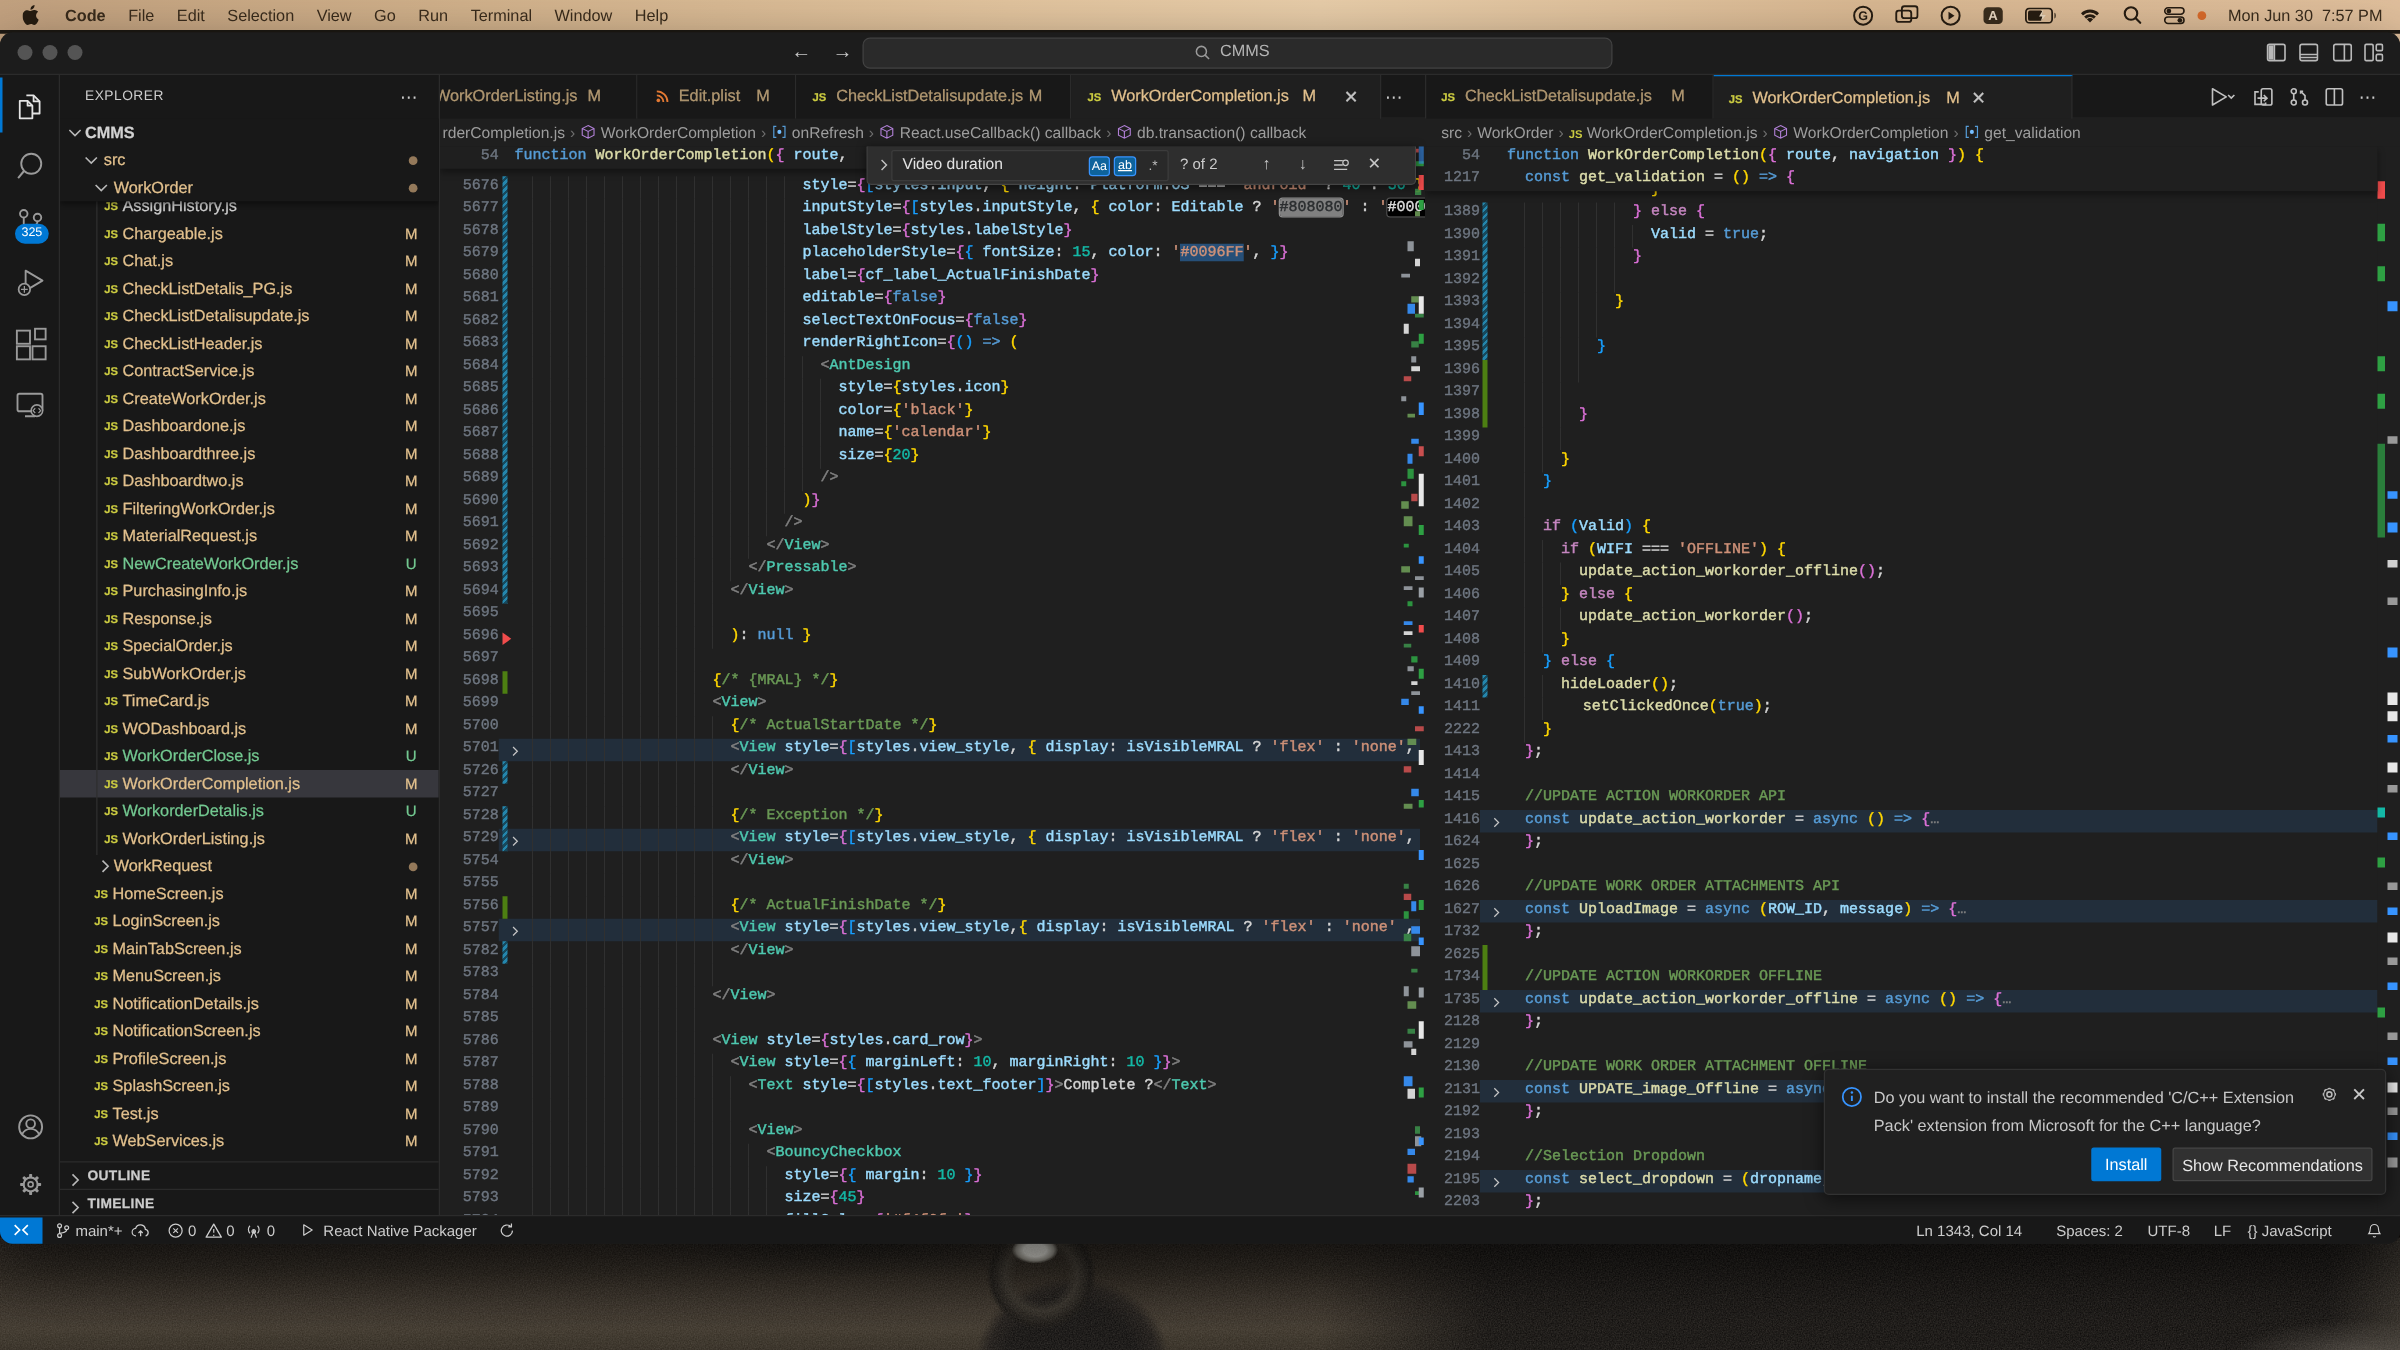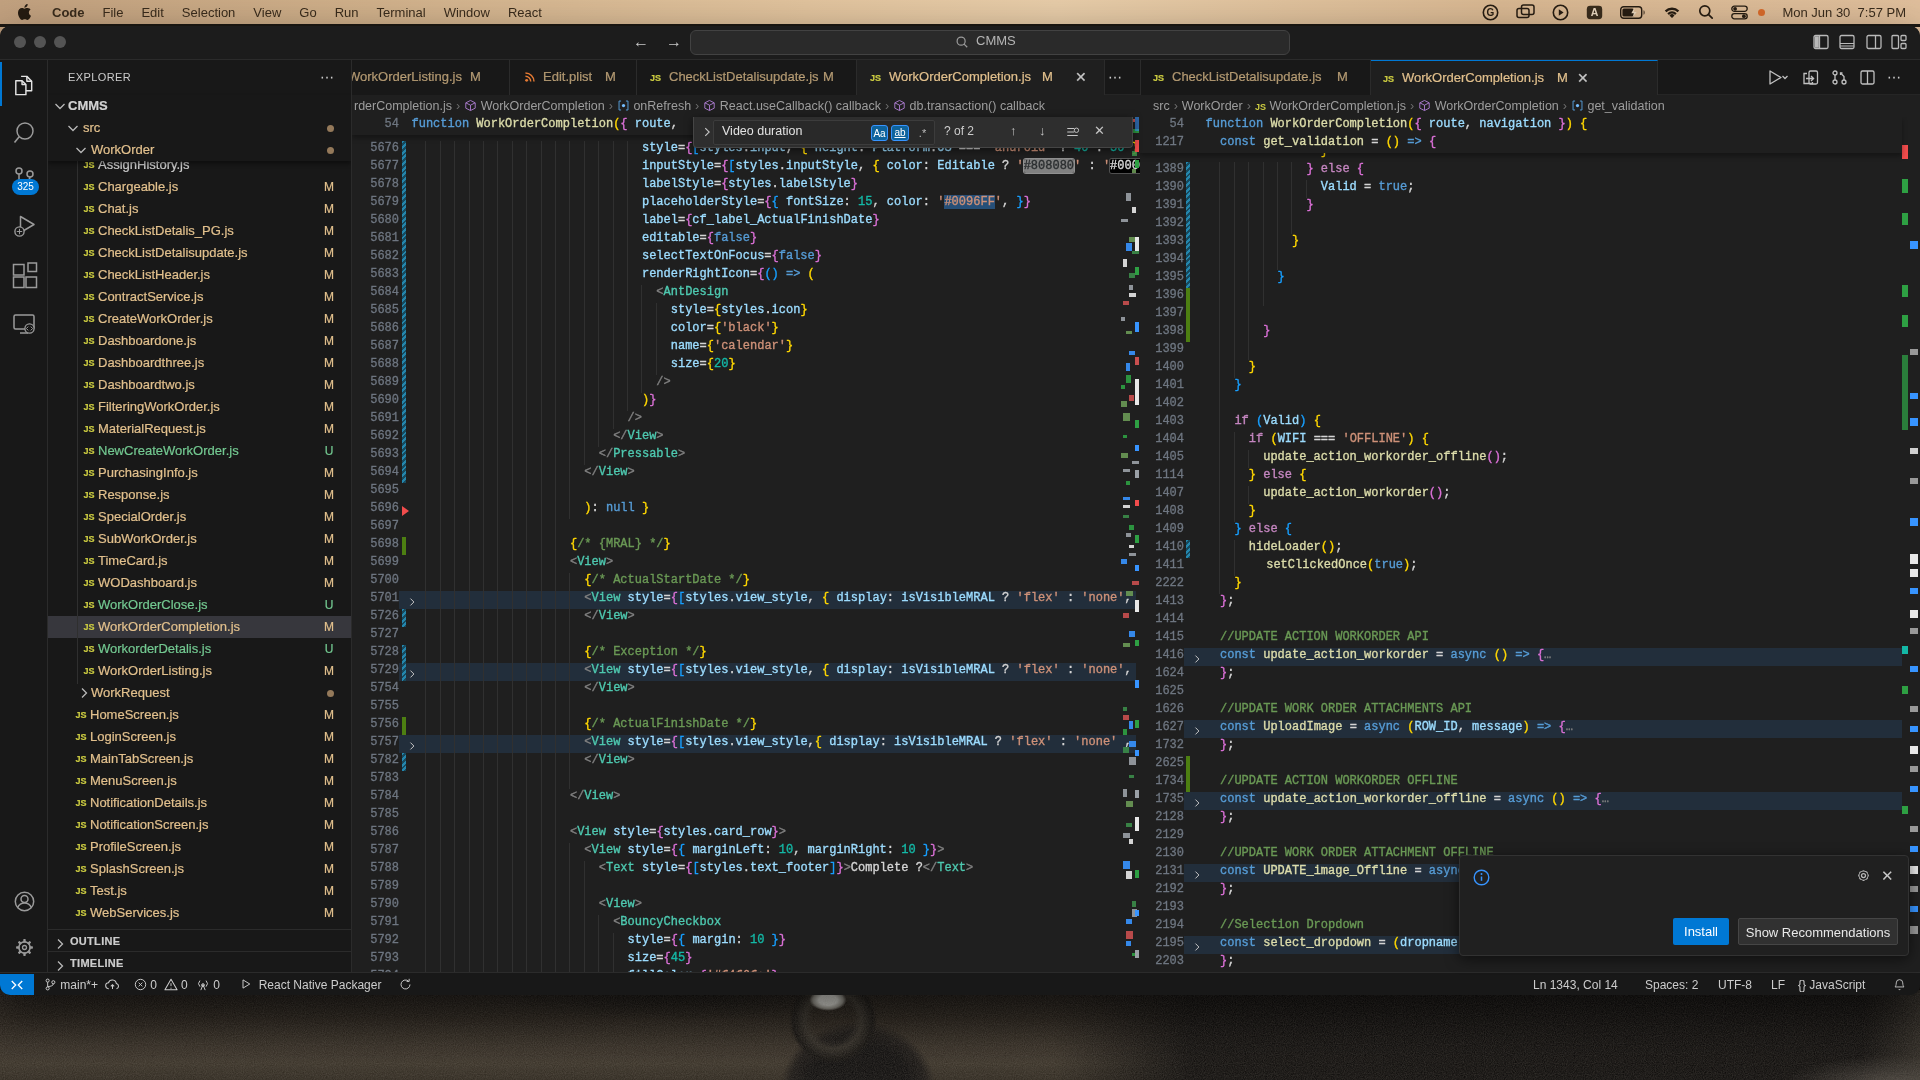--- a/index.html
+++ b/index.html
@@ -85,21 +85,21 @@
       </svg></span>
     <span class="it" style="font-weight:bold;">Code</span>
     <span class="it" style="">File</span>
     <span class="it" style="">Edit</span>
     <span class="it" style="">Selection</span>
     <span class="it" style="">View</span>
     <span class="it" style="">Go</span>
     <span class="it" style="">Run</span>
     <span class="it" style="">Terminal</span>
     <span class="it" style="">Window</span>
-    <span class="it" style="">React</span>
+    <span class="it" style="">Help</span>
     <span style="flex:1"></span>
     <span style="display:flex;align-items:center;gap:17px;margin-right:14px">
       <svg class="ic" width="17" height="17" viewBox="0 0 17 17">
         <circle cx="8.5" cy="8.5" r="7.2" fill="none" stroke="#271d12" stroke-width="1.6"></circle>
         <text x="4.6" y="12.2" font-size="10" font-weight="bold" fill="#271d12" font-family="Liberation Sans">G</text>
       </svg>
       <svg class="ic" width="19" height="16" viewBox="0 0 19 16">
         <rect x="1" y="4.5" width="12" height="9" rx="2" fill="none" stroke="#271d12" stroke-width="1.5"></rect>
         <rect x="5.5" y="1" width="12.5" height="9.5" rx="2" fill="none" stroke="#271d12" stroke-width="1.5"></rect>
       </svg>
@@ -488,20 +488,21 @@
 <span class="sbi" style="left:1893px"><svg class="ic" width="13" height="13" viewBox="0 0 16 16" style="vertical-align:-2px">
           <path d="M8 2a4 4 0 0 1 4 4c0 3 .8 4.2 1.5 5H2.5C3.2 10.2 4 9 4 6a4 4 0 0 1 4-4zM6.8 13.5a1.3 1.3 0 0 0 2.4 0" fill="none" stroke="#ccc" stroke-width="1.1"></path>
         </svg></span>
 </div>
 <div id="toast">
 <div style="position:absolute;left:13px;top:13px"><svg width="17" height="17" viewBox="0 0 17 17">
           <circle cx="8.5" cy="8.5" r="7.3" fill="none" stroke="#3794ff" stroke-width="1.4"></circle>
           <path d="M8.5 7.5v4.3" stroke="#3794ff" stroke-width="1.5"></path>
           <circle cx="8.5" cy="5" r="1" fill="#3794ff"></circle>
         </svg></div>
+<div style="position:absolute;left:39px;top:11px;width:345px;line-height:22.5px;color:#c8c8c8">Do you want to install the recommended 'C/C++ Extension Pack' extension from Microsoft for the C++ language?</div>
 <div style="position:absolute;left:396px;top:12px"><svg width="15" height="15" viewBox="0 0 24 24">
           <g fill="none" stroke="#b8b8b8" stroke-width="2">
             <circle cx="12" cy="12" r="3.2"></circle>
             <circle cx="12" cy="12" r="7.6"></circle>
           </g>
           <g fill="#202020">
             <rect x="10.4" y="0.6" width="3.2" height="3.6" transform="rotate(22 12 12)"></rect>
             <rect x="10.4" y="0.6" width="3.2" height="3.6" transform="rotate(67 12 12)"></rect>
             <rect x="10.4" y="0.6" width="3.2" height="3.6" transform="rotate(112 12 12)"></rect>
             <rect x="10.4" y="0.6" width="3.2" height="3.6" transform="rotate(157 12 12)"></rect>
@@ -897,21 +898,21 @@
         <div class="gl" style="left:65.6px;top:296.5px;width:20.8px"></div>
         <div class="lno" style="left:7px;top:296.5px;width:37px">1403</div>
         <div class="cl" style="left:65.6px;top:296.5px"><span style="white-space:pre">    </span><span class="c">if</span><span class="w"> </span><span class="b3">(</span><span class="v">Valid</span><span class="b3">)</span><span class="w"> </span><span class="b1">{</span></div>
         <div class="gl" style="left:65.6px;top:314.5px;width:35.2px"></div>
         <div class="lno" style="left:7px;top:314.5px;width:37px">1404</div>
         <div class="cl" style="left:65.6px;top:314.5px"><span style="white-space:pre">      </span><span class="c">if</span><span class="w"> </span><span class="b1">(</span><span class="v">WIFI</span><span class="w"> === </span><span class="s">'OFFLINE'</span><span class="b1">)</span><span class="w"> </span><span class="b1">{</span></div>
         <div class="gl" style="left:65.6px;top:332.5px;width:49.6px"></div>
         <div class="lno" style="left:7px;top:332.5px;width:37px">1405</div>
         <div class="cl" style="left:65.6px;top:332.5px"><span style="white-space:pre">        </span><span class="f">update_action_workorder_offline</span><span class="b2">()</span><span class="w">;</span></div>
         <div class="gl" style="left:65.6px;top:350.5px;width:35.2px"></div>
-        <div class="lno" style="left:7px;top:350.5px;width:37px">1114</div>
+        <div class="lno" style="left:7px;top:350.5px;width:37px">1406</div>
         <div class="cl" style="left:65.6px;top:350.5px"><span style="white-space:pre">      </span><span class="b1">}</span><span class="c"> else </span><span class="b1">{</span></div>
         <div class="gl" style="left:65.6px;top:368.5px;width:49.6px"></div>
         <div class="lno" style="left:7px;top:368.5px;width:37px">1407</div>
         <div class="cl" style="left:65.6px;top:368.5px"><span style="white-space:pre">        </span><span class="f">update_action_workorder</span><span class="b2">()</span><span class="w">;</span></div>
         <div class="gl" style="left:65.6px;top:386.5px;width:35.2px"></div>
         <div class="lno" style="left:7px;top:386.5px;width:37px">1408</div>
         <div class="cl" style="left:65.6px;top:386.5px"><span style="white-space:pre">      </span><span class="b1">}</span></div>
         <div class="gl" style="left:65.6px;top:404.5px;width:20.8px"></div>
         <div class="lno" style="left:7px;top:404.5px;width:37px">1409</div>
         <div class="cl" style="left:65.6px;top:404.5px"><span style="white-space:pre">    </span><span class="b3">}</span><span class="c"> else </span><span class="b3">{</span></div>

